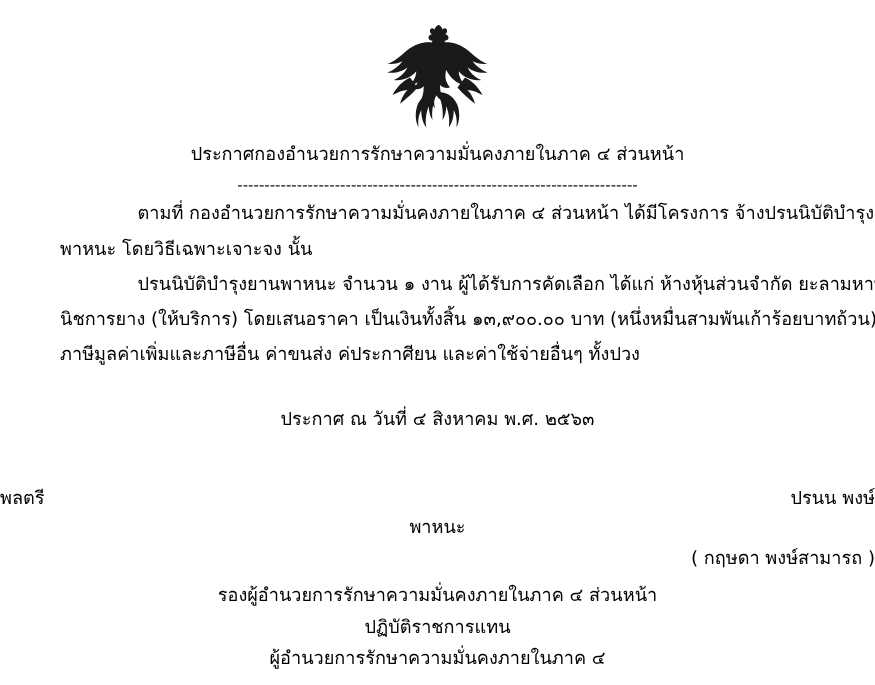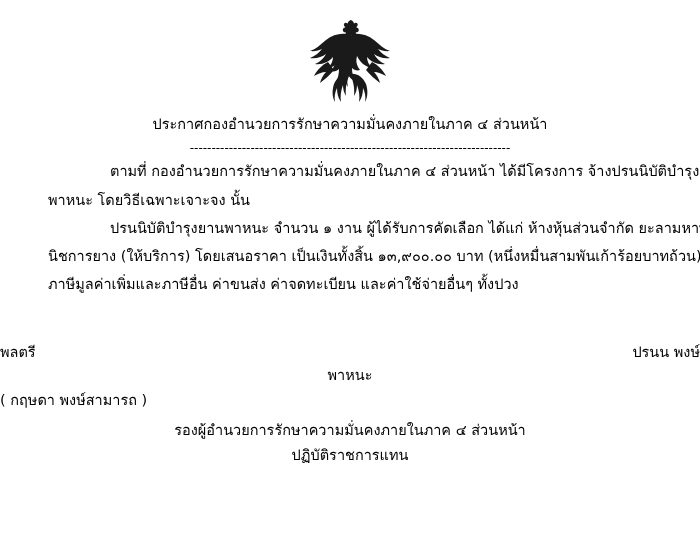--- a/index.html
+++ b/index.html
@@ -82,21 +82,21 @@
   }
   .sig-name {
     display: inline-block;
   }
   .center-line {
     text-align: center;
     white-space: nowrap;
     display: block;
   }
   .sig-sub {
-    text-align: left;
+    text-align: right;
     margin-top: 2px;
   }
   .org-lines {
     text-align: center;
     margin-top: 6px;
     line-height: 1.7;
   }
 </style>
 </head>
 <body>
@@ -132,30 +132,32 @@
     <span class="title-line">ประกาศกองอำนวยการรักษาความมั่นคงภายในภาค ๔ ส่วนหน้า</span>
   </div>
 
   <div class="rule">--------------------------------------------------------------------------</div>
 
   <div class="body-block">
     <span class="p-line indent-1">ตามที่ กองอำนวยการรักษาความมั่นคงภายในภาค ๔ ส่วนหน้า ได้มีโครงการ จ้างปรนนิบัติบำรุงยาน</span>
     <span class="p-line">พาหนะ โดยวิธีเฉพาะเจาะจง  นั้น</span>
     <span class="p-line indent-1">ปรนนิบัติบำรุงยานพาหนะ จำนวน ๑ งาน ผู้ได้รับการคัดเลือก ได้แก่ ห้างหุ้นส่วนจำกัด ยะลามหาพา</span>
     <span class="p-line">นิชการยาง (ให้บริการ) โดยเสนอราคา เป็นเงินทั้งสิ้น ๑๓,๙๐๐.๐๐ บาท (หนึ่งหมื่นสามพันเก้าร้อยบาทถ้วน) รวม</span>
-    <span class="p-line">ภาษีมูลค่าเพิ่มและภาษีอื่น ค่าขนส่ง ค่าจดทะเบียน และค่าใช้จ่ายอื่นๆ ทั้งปวง</span>
+    <span class="p-line">ภาษีมูลค่าเพิ่มและภาษีอื่น ค่าขนส่ง ค่ประกาศียน และค่าใช้จ่ายอื่นๆ ทั้งปวง</span>
   </div>
 
+  <div class="date-line">ประกาศ ณ วันที่  ๔ สิงหาคม พ.ศ. ๒๕๖๓</div>
 
   <div class="sig-block">
     <div class="sig-row">
       <span class="sig-rank">พลตรี</span>
       <span class="sig-name">ปรนน พงษ์</span>
     </div>
     <span class="center-line">พาหนะ</span>
     <div class="sig-sub">( กฤษดา   พงษ์สามารถ )</div>
     <div class="org-lines">
       <span class="center-line">รองผู้อำนวยการรักษาความมั่นคงภายในภาค ๔ ส่วนหน้า</span>
       <span class="center-line">ปฏิบัติราชการแทน</span>
+      <span class="center-line">ผู้อำนวยการรักษาความมั่นคงภายในภาค ๔</span>
     </div>
   </div>
 
 </div>
 
 </body></html>

